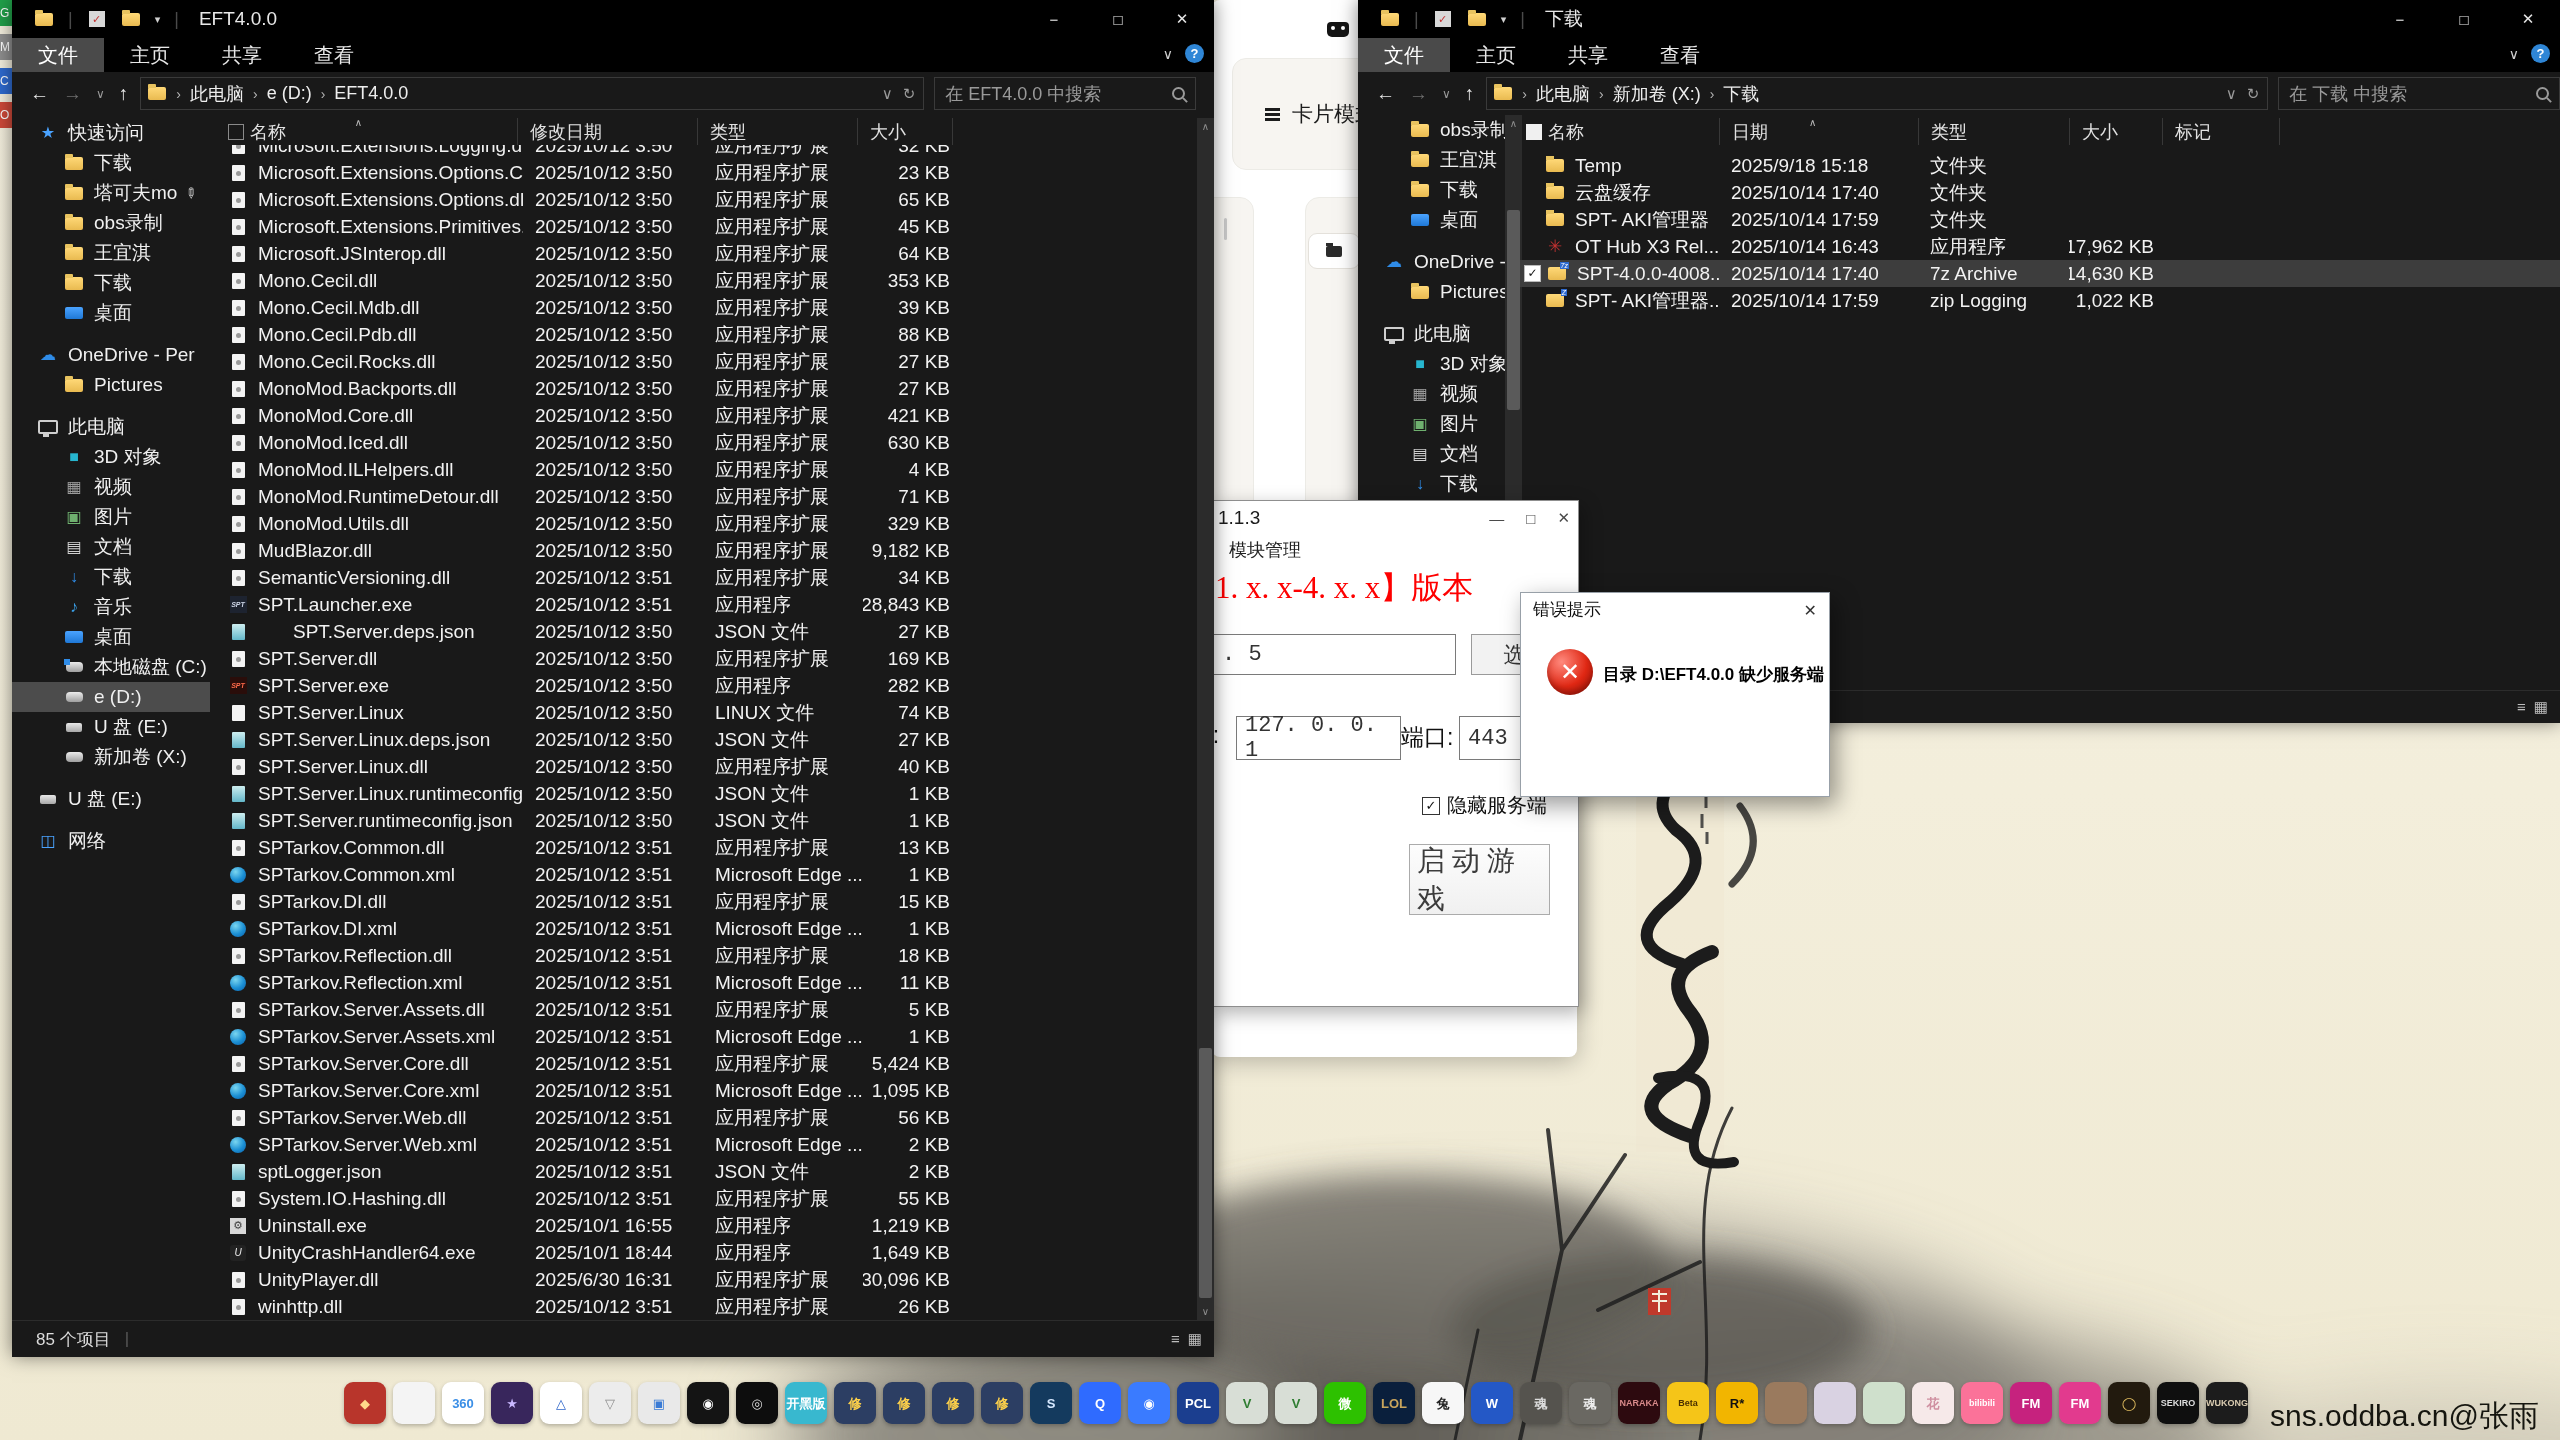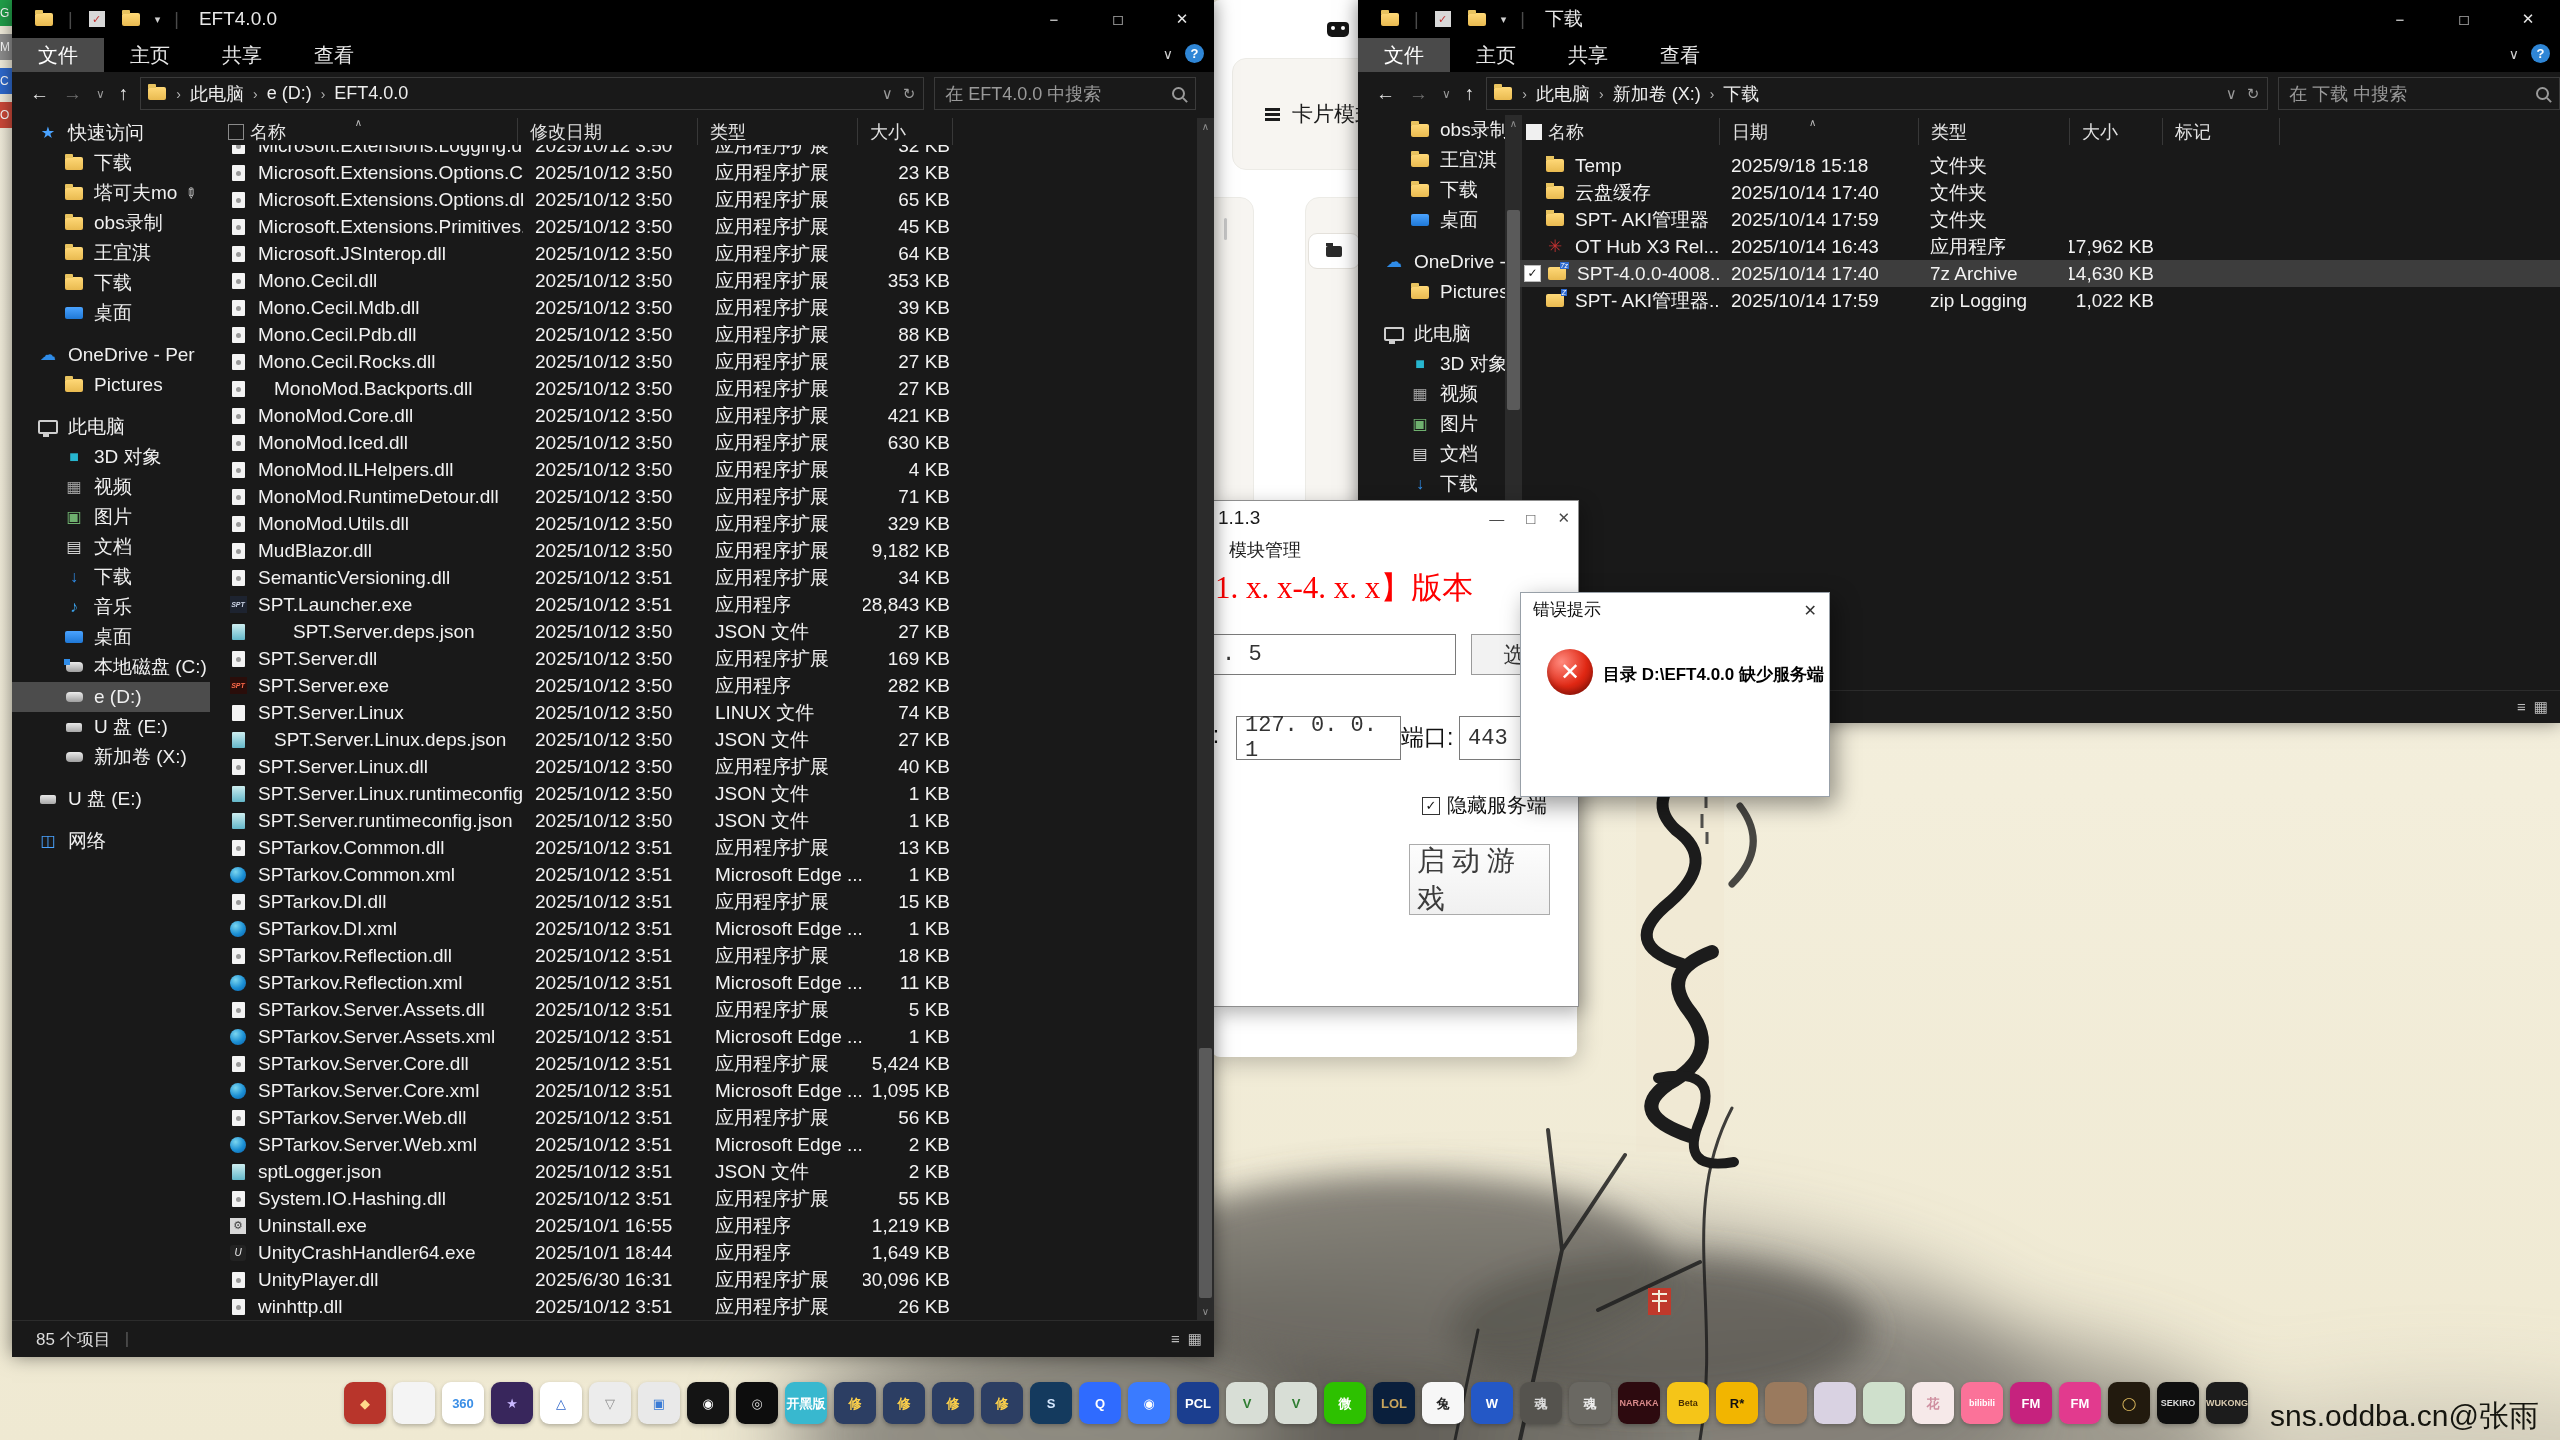--- a/index.html
+++ b/index.html
@@ -826,21 +826,21 @@
           <span class="fi fi-dll">
             <i></i>
           </span>
           <span>Mono.Cecil.Rocks.dll</span>
         </div>
         <div class="cell" style="width: 180px; flex: 0 0 180px; padding-left: 12px; box-sizing: border-box;">2025/10/12 3:50</div>
         <div class="cell" style="width: 160px; flex: 0 0 160px; padding-left: 12px; box-sizing: border-box;">应用程序扩展</div>
         <div class="cell c-right" style="width: 95px; flex: 0 0 95px; padding-right: 8px; box-sizing: border-box; justify-content: flex-end;">27 KB</div>
       </div>
       <div class="frow">
-        <div class="cell" style="width: 295px; flex: 0 0 295px; padding-left: 6px; gap: 16px;">
+        <div class="cell" style="width: 295px; flex: 0 0 295px; padding-left: 6px;">
           <span class="fi fi-dll">
             <i></i>
           </span>
           <span>MonoMod.Backports.dll</span>
         </div>
         <div class="cell" style="width: 180px; flex: 0 0 180px; padding-left: 12px; box-sizing: border-box;">2025/10/12 3:50</div>
         <div class="cell" style="width: 160px; flex: 0 0 160px; padding-left: 12px; box-sizing: border-box;">应用程序扩展</div>
         <div class="cell c-right" style="width: 95px; flex: 0 0 95px; padding-right: 8px; box-sizing: border-box; justify-content: flex-end;">27 KB</div>
       </div>
       <div class="frow">
@@ -969,21 +969,21 @@
           <span class="fi fi-linux">
             <i></i>
           </span>
           <span>SPT.Server.Linux</span>
         </div>
         <div class="cell" style="width: 180px; flex: 0 0 180px; padding-left: 12px; box-sizing: border-box;">2025/10/12 3:50</div>
         <div class="cell" style="width: 160px; flex: 0 0 160px; padding-left: 12px; box-sizing: border-box;">LINUX 文件</div>
         <div class="cell c-right" style="width: 95px; flex: 0 0 95px; padding-right: 8px; box-sizing: border-box; justify-content: flex-end;">74 KB</div>
       </div>
       <div class="frow">
-        <div class="cell" style="width: 295px; flex: 0 0 295px; padding-left: 6px; gap: 16px;">
+        <div class="cell" style="width: 295px; flex: 0 0 295px; padding-left: 6px;">
           <span class="fi fi-json">
             <i></i>
           </span>
           <span>SPT.Server.Linux.deps.json</span>
         </div>
         <div class="cell" style="width: 180px; flex: 0 0 180px; padding-left: 12px; box-sizing: border-box;">2025/10/12 3:50</div>
         <div class="cell" style="width: 160px; flex: 0 0 160px; padding-left: 12px; box-sizing: border-box;">JSON 文件</div>
         <div class="cell c-right" style="width: 95px; flex: 0 0 95px; padding-right: 8px; box-sizing: border-box; justify-content: flex-end;">27 KB</div>
       </div>
       <div class="frow">

